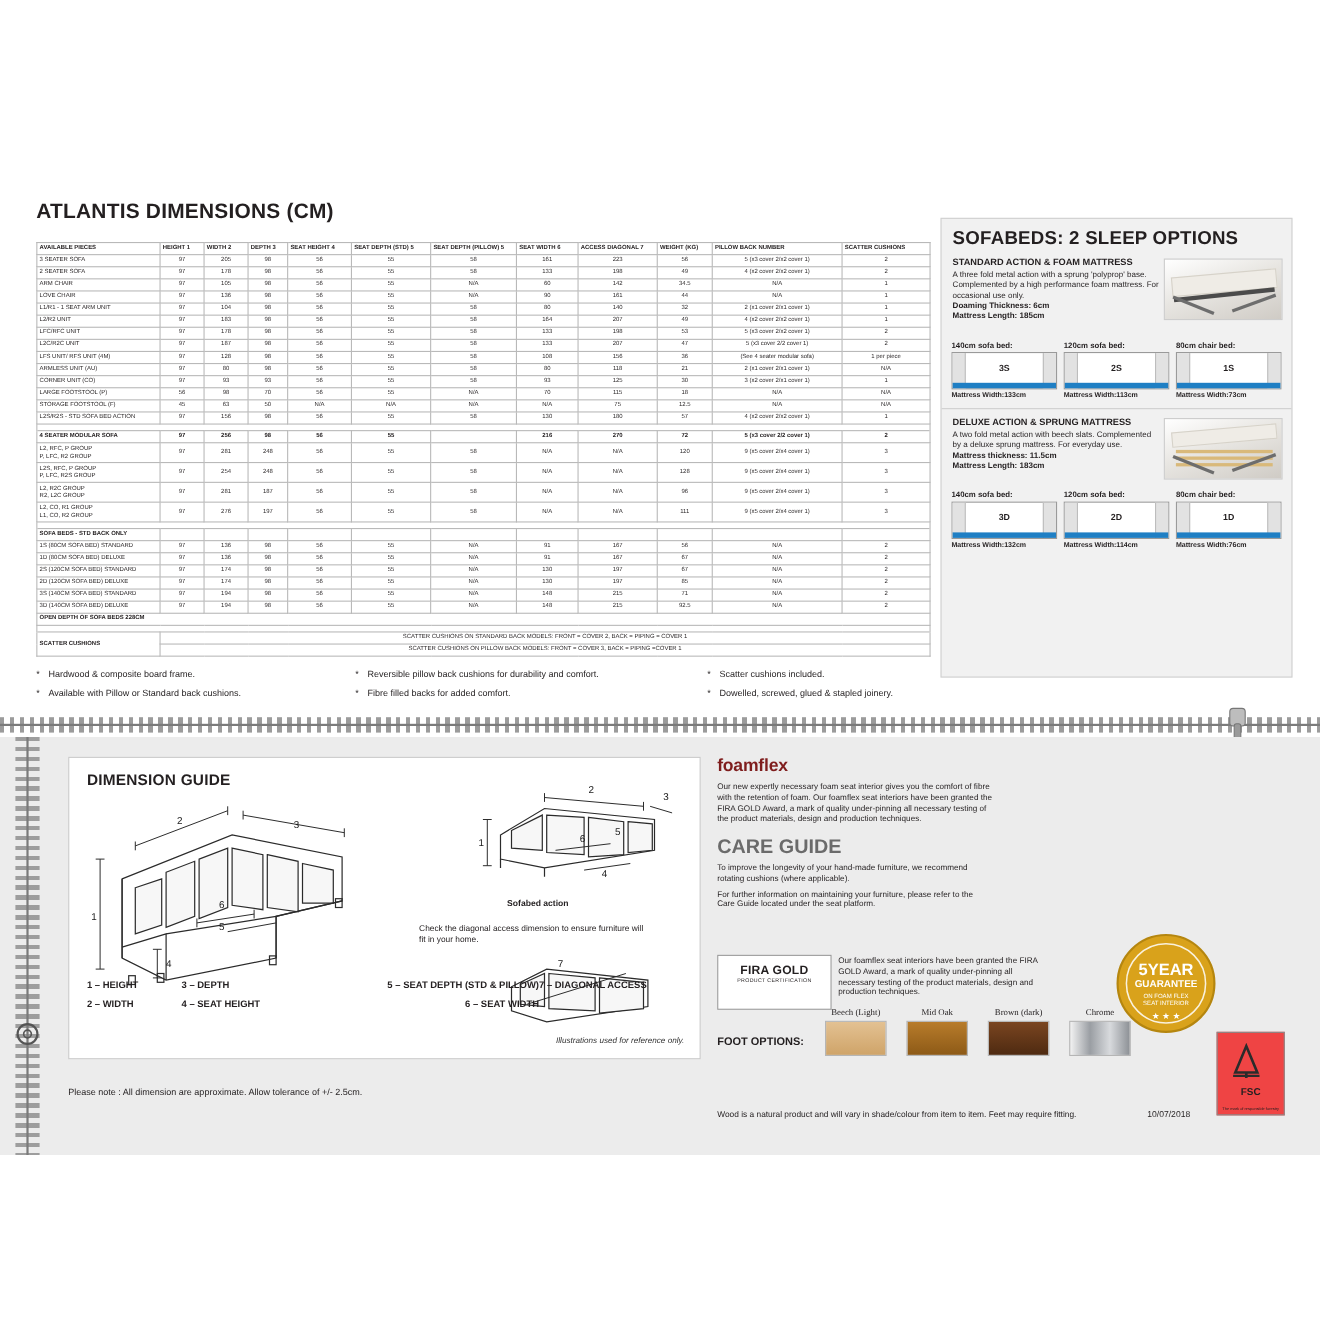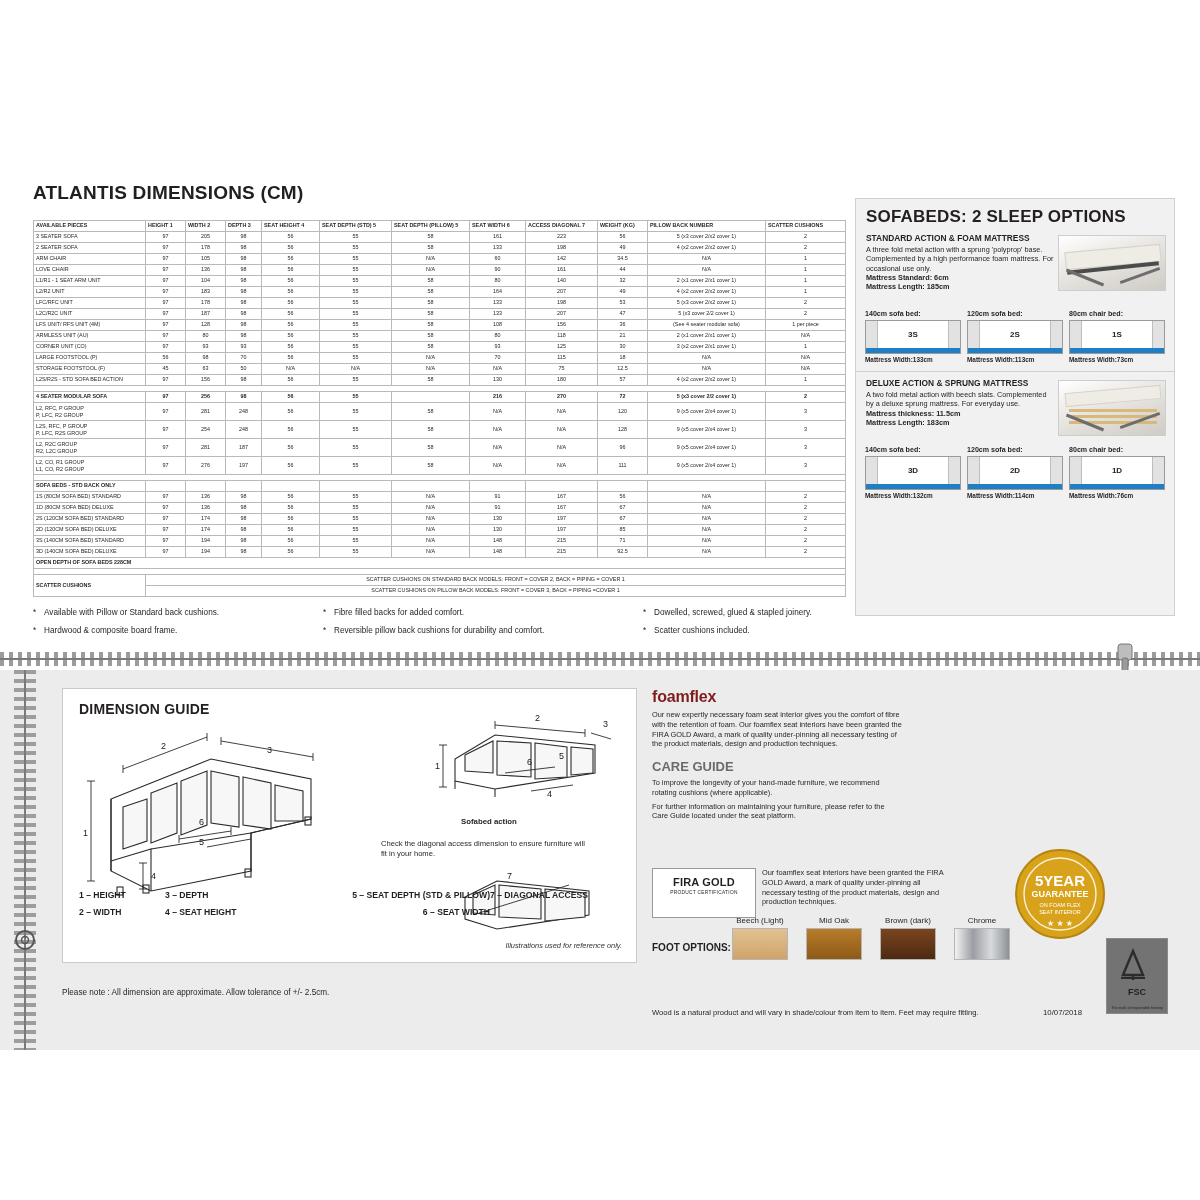--- a/index.html
+++ b/index.html
@@ -116,40 +116,40 @@
   .illus-note { position:absolute; right:14px; bottom:12px; font-size:7.4px; font-style:italic; color:#333; }
   .diag-note { position:absolute; left:318px; top:150px; width:210px; font-size:7.6px; line-height:1.3; }
   .sofabed-action { position:absolute; left:398px; top:128px; font-size:7.8px; font-weight:bold; }
 
   .note-tol { position:absolute; left:62px; top:318px; font-size:8.2px; }
 
   
   .foamflex { position:absolute; left:652px; top:18px; width:250px; }
   .foamflex .brand { font-size:16px; font-weight:bold; color:#7f1d1d; letter-spacing:-.2px; }
   .foamflex p { font-size:7.4px; line-height:1.32; margin:4px 0 0 0; }
-  .care-title { font-size:13px; font-weight:bold; color:#6b6b6b; margin-top:10px; }
+  .care-title { font-size:18px; font-weight:bold; color:#6b6b6b; margin-top:10px; }
 
   .firagold { position:absolute; left:652px; top:198px; width:104px; height:50px; border:1px solid #999; background:#fff; }
   .firagold .fg1 { font-size:11px; font-weight:bold; text-align:center; padding-top:7px; letter-spacing:.2px; }
   .firagold .fg2 { font-size:4.8px; text-align:center; letter-spacing:.3px; margin-top:2px; }
   .fira-text { position:absolute; left:762px; top:198px; width:190px; font-size:7.4px; line-height:1.32; }
 
   .foot-options-title { position:absolute; left:652px; top:272px; font-size:10px; font-weight:bold; }
-  .swatches { position:absolute; left:732px; top:246px; display:flex; gap:18px; }
+  .swatches { position:absolute; left:750px; top:246px; display:flex; gap:18px;font-family:Liberation Serif, serif; }
   .sw { width:56px; }
   .sw .nm { font-size:8px; text-align:center; margin-bottom:3px; }
   .sw .pad { height:32px; border:1px solid #b5b5b5; }
   .wood-note { position:absolute; left:652px; top:338px; font-size:7.6px; }
   .date-note { position:absolute; right:118px; top:338px; font-size:7.8px; }
 
   .cushion-diagram { position:absolute; left:960px; top:10px; width:190px; height:140px; }
   .cd-label { position:absolute; font-size:7.6px; }
 
   .guarantee { position:absolute; left:1012px; top:176px; width:96px; height:96px; }
-  .fsc { position:absolute; left:1106px; top:268px; width:62px; height:76px; border:1px solid #8a8a8a; background:#737373; }
+  .fsc { position:absolute; left:1106px; top:268px; width:62px; height:76px; border:1px solid #8a8a8a; background:#ef4444; }
   .fsc .tree { position:absolute; left:10px; top:8px; font-size:26px; color:#2b2b2b; line-height:1; }
   .fsc .txt { position:absolute; left:0; right:0; bottom:16px; text-align:center; font-size:9px; font-weight:bold; }
   .fsc .sub { position:absolute; left:0; right:0; bottom:3px; text-align:center; font-size:3.6px; line-height:1.25; }
 
   .footer-white { position:absolute; left:0; top:1050px; width:1200px; height:150px; background:#fff; }
   svg { display:block; }
 </style>
 </head>
 <body>
 
@@ -574,44 +574,44 @@
             </tr>
             <tr>
               <td colspan="11" class="wide-note">SCATTER CUSHIONS ON PILLOW BACK MODELS: FRONT = COVER 3, BACK = PIPING =COVER 1</td>
             </tr>
           </tbody>
       </table>
     </div>
 
     <div class="bullets">
       <div class="row">
+        <div class="b c1">Hardwood &amp; composite board frame.</div>
+        <div class="b c2">Reversible pillow back cushions for durability and comfort.</div>
+        <div class="b c3">Scatter cushions included.</div>
+      </div>
+      <div class="row">
         <div class="b c1">Available with Pillow or Standard back cushions.</div>
         <div class="b c2">Fibre filled backs for added comfort.</div>
         <div class="b c3">Dowelled, screwed, glued &amp; stapled joinery.</div>
-      </div>
-      <div class="row">
-        <div class="b c1">Hardwood &amp; composite board frame.</div>
-        <div class="b c2">Reversible pillow back cushions for durability and comfort.</div>
-        <div class="b c3">Scatter cushions included.</div>
       </div>
     </div>
 
     <div class="sofabeds">
       <h2>SOFABEDS: 2 SLEEP OPTIONS</h2>
 
       <div class="sb-block">
         <div class="sb-photo">
           <div class="mat"></div>
             <div class="frame1"></div>
             <div class="frame2"></div>
             <div class="frame3"></div>
         </div>
         <h3>STANDARD ACTION &amp; FOAM MATTRESS</h3>
         <p>A three fold metal action with a sprung 'polyprop' base. Complemented by a high performance foam mattress. For occasional use only.</p>
-        <div class="spec">Mattress Standard: 6cm</div>
+        <div class="spec">Doaming Thickness: 6cm</div>
         <div class="spec">Mattress Length: 185cm</div>
       </div>
 
       <div class="bed-row">
         <div class="bed-cell">
           <div class="cap">140cm sofa bed:</div>
           <div class="bed-fig">
             <div class="side"></div>
               <div class="side r"></div>
             <div class="lbl">3S</div>

